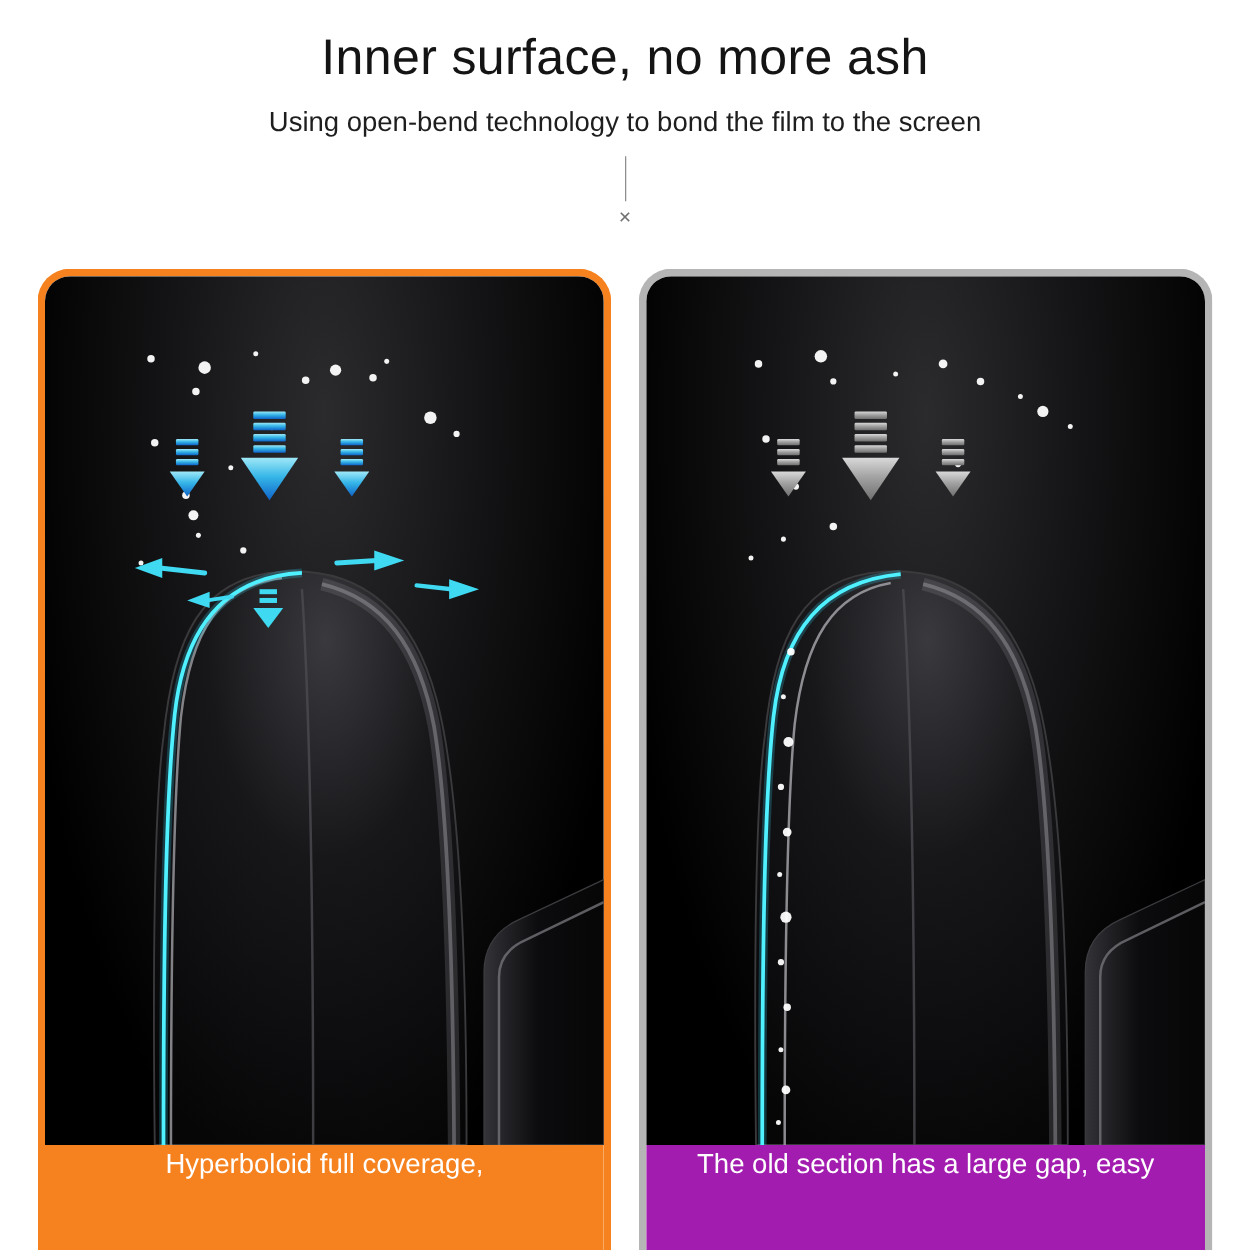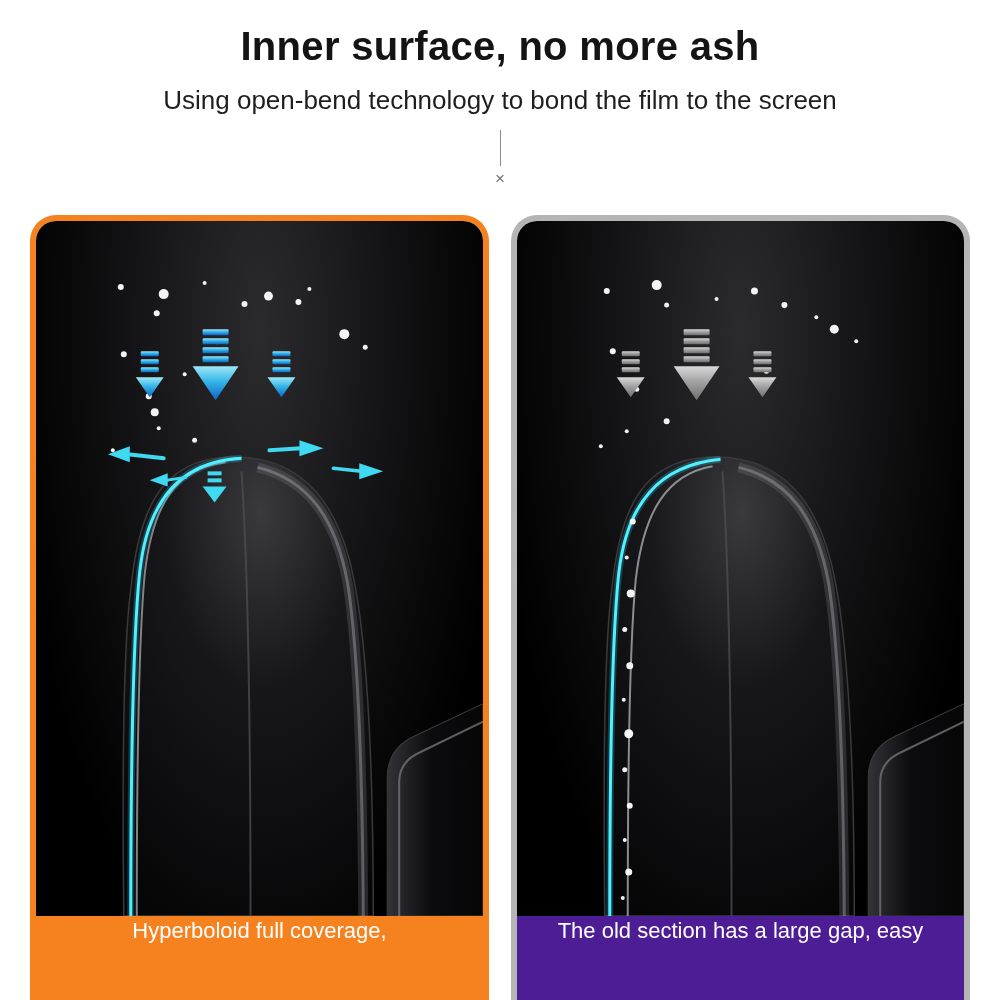--- a/index.html
+++ b/index.html
@@ -2,22 +2,22 @@
 <html><head>
 <meta charset="utf-8">
 <style>
   html,body { margin:0; padding:0; }
   .page {
     position:relative; width:1000px; height:1000px;
     background:#ffffff; overflow:hidden;
     font-family:"Liberation Sans", sans-serif;
   }
   .header { text-align:center; padding-top:24px; }
-  .title { font-size:40px; font-weight:700; color:#141414; letter-spacing:0.3px; }
-  .subtitle { font-size:26px; color:#1e1e1e; margin-top:16px; }
+  .title { font-size:40px; font-weight:400; color:#141414; letter-spacing:0.3px; }
+  .subtitle { font-size:22px; color:#1e1e1e; margin-top:16px; }
   .divider-line { width:1px; height:36px; background:#8d8d8d; margin:14px auto 4px auto; }
   .divider-cross { text-align:center; color:#707070; font-size:17px; line-height:1; }
 
   .panels {
     position:absolute; left:30px; right:30px; top:215px; bottom:0;
     display:flex; gap:22px;
   }
   .panel {
     flex:1; display:flex; flex-direction:column;
     border:6px solid; border-bottom:none;
@@ -28,21 +28,21 @@
   .illustration {
     flex:1; position:relative;
     background: radial-gradient(ellipse at 50% 16%, #2b2b2e 0%, #151517 38%, #000000 78%);
   }
   .illustration svg { position:absolute; inset:0; width:100%; height:100%; }
   .caption {
     height:84px; display:flex; flex-direction:column; justify-content:flex-start;
     text-align:center; color:#ffffff; font-size:22px; line-height:1.4;
   }
   .caption.good { background:#f5821f; }
-  .caption.bad  { background:#4c1d95; }
+  .caption.bad  { background:#a21caf; }
 </style>
 </head>
 <body>
 
 <div class="page">
 
   <div class="header">
     <div class="title">Inner surface, no more ash</div>
     <div class="subtitle">Using open-bend technology to bond the film to the screen</div>
     <div class="divider-line"></div>

